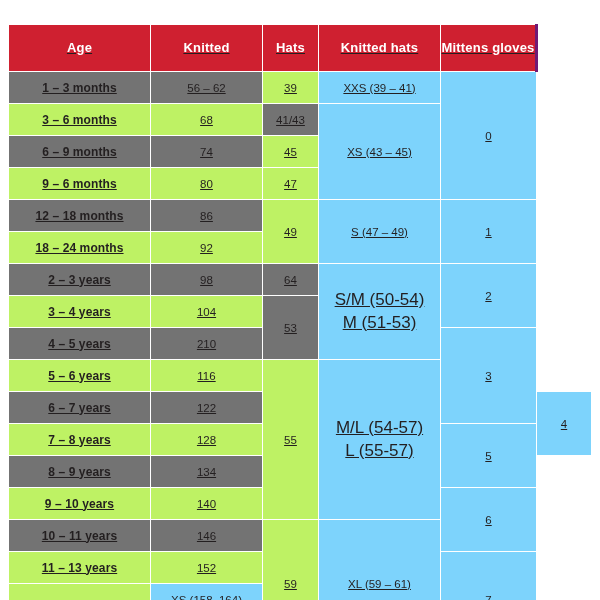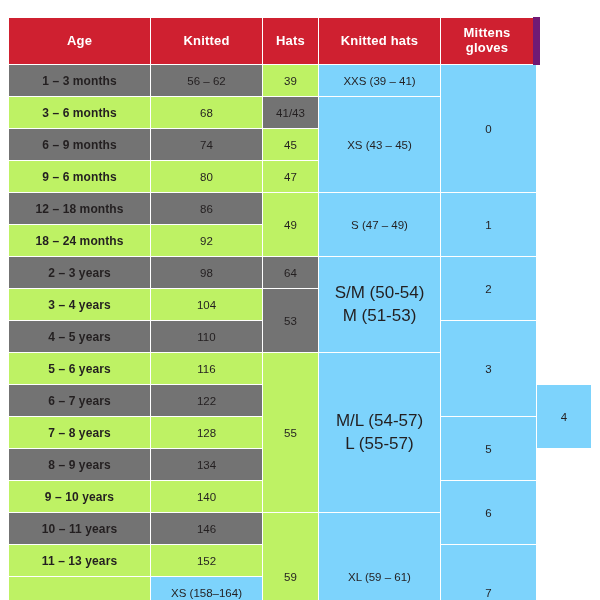--- a/index.html
+++ b/index.html
@@ -11,22 +11,23 @@
     width: 600px;
     height: 600px;
     font-family: "Liberation Sans", sans-serif;
     color: #231f20;
     overflow: hidden;
   }
   .sheet {
     width: 600px;
     height: 440px;
     box-sizing: border-box;
-    padding: 17px 8px 8px 8px;
+    padding: 24px 8px 8px 8px;
     background: #ffffff;
+    text-decoration: underline;
   }
   table.size-table {
     width: 584px;
     border-collapse: collapse;
     table-layout: fixed;
     font-size: 11.5px;
   }
   table.size-table th,
   table.size-table td {
     border: 1px solid #ffffff;
@@ -39,21 +40,21 @@
     color: #ffffff;
     font-weight: bold;
     font-size: 13px;
     height: 46px;
     line-height: 1.15;
     letter-spacing: 0.2px;
     border: 1px solid #cf2030;
     border-right: 1px solid #ffffff;
   }
   thead th:last-child {
-    border-right: 7px solid #701a75;
+    border-right: 3px solid #701a75;
   }
   tbody td {
     height: 31px;
     border-left: 1px solid #ffffff;
     border-right: 1px solid #ffffff;
     border-top: 1px solid #ffffff;
     border-bottom: 1px solid #ffffff;
   }
   td.age {
     font-weight: bold;
@@ -159,21 +160,21 @@
       </tr>
 
       <tr>
         <td class="age plain">3 – 4 years</td>
         <td class="plain">104</td>
         <td class="shade" rowspan="2">53</td>
       </tr>
 
       <tr>
         <td class="age shade">4 – 5 years</td>
-        <td class="shade">110</td>
+        <td class="shade">210</td>
         <td class="outline" rowspan="3">3</td>
       </tr>
 
       <tr>
         <td class="age plain">5 – 6 years</td>
         <td class="plain">116</td>
         <td class="plain" rowspan="5">55</td>
         <td class="outline" rowspan="5">
           <span class="cell-txt multiline sub">M/L (54-57)</span>
           <span class="cell-txt multiline sub">L (55-57)</span>

